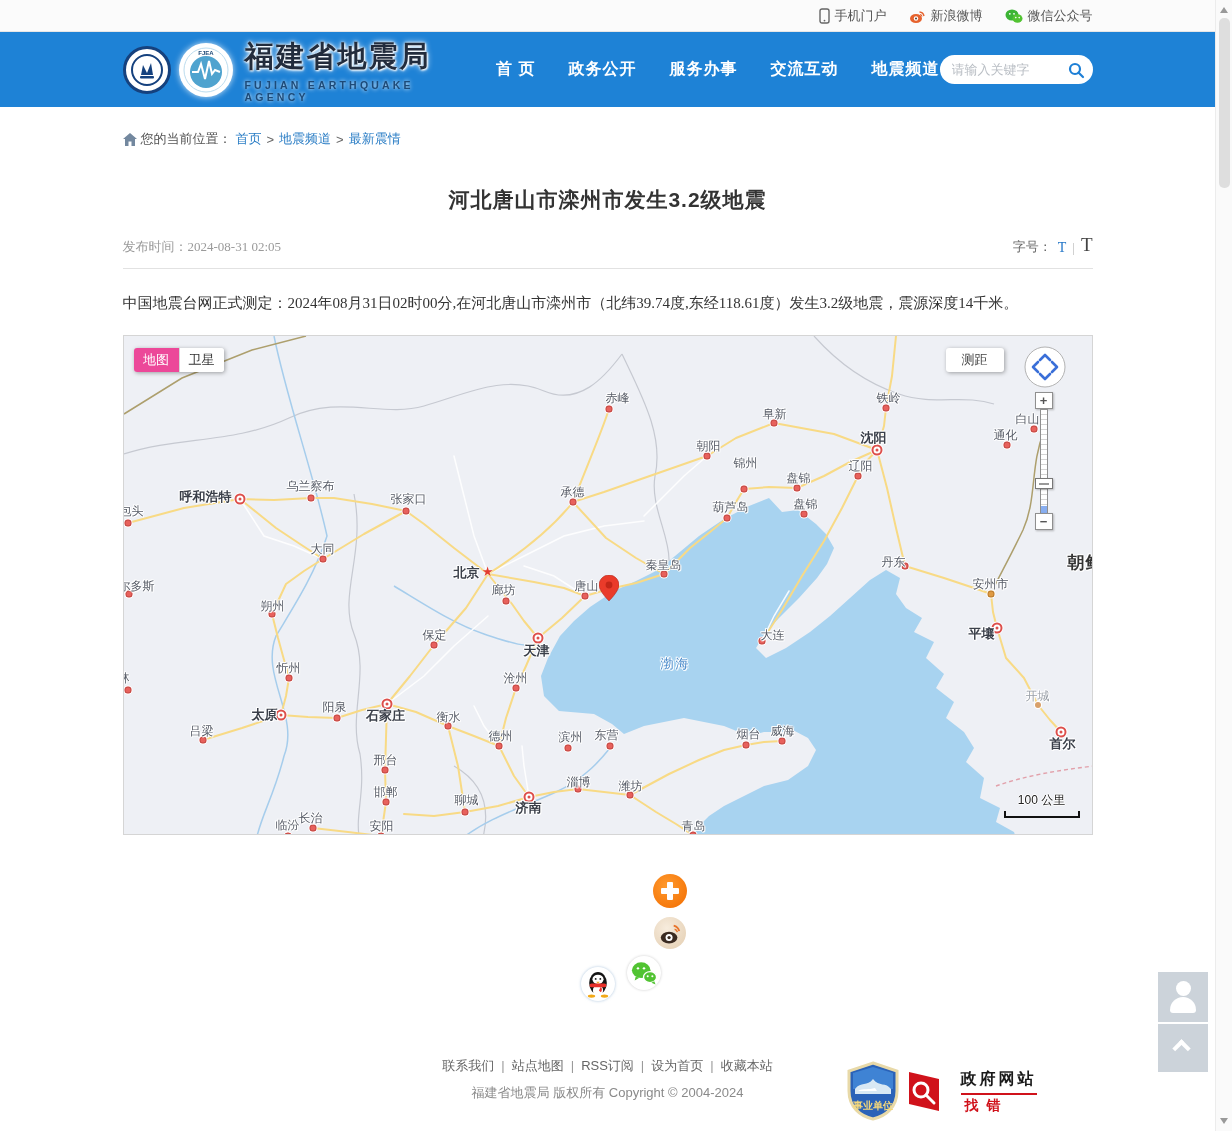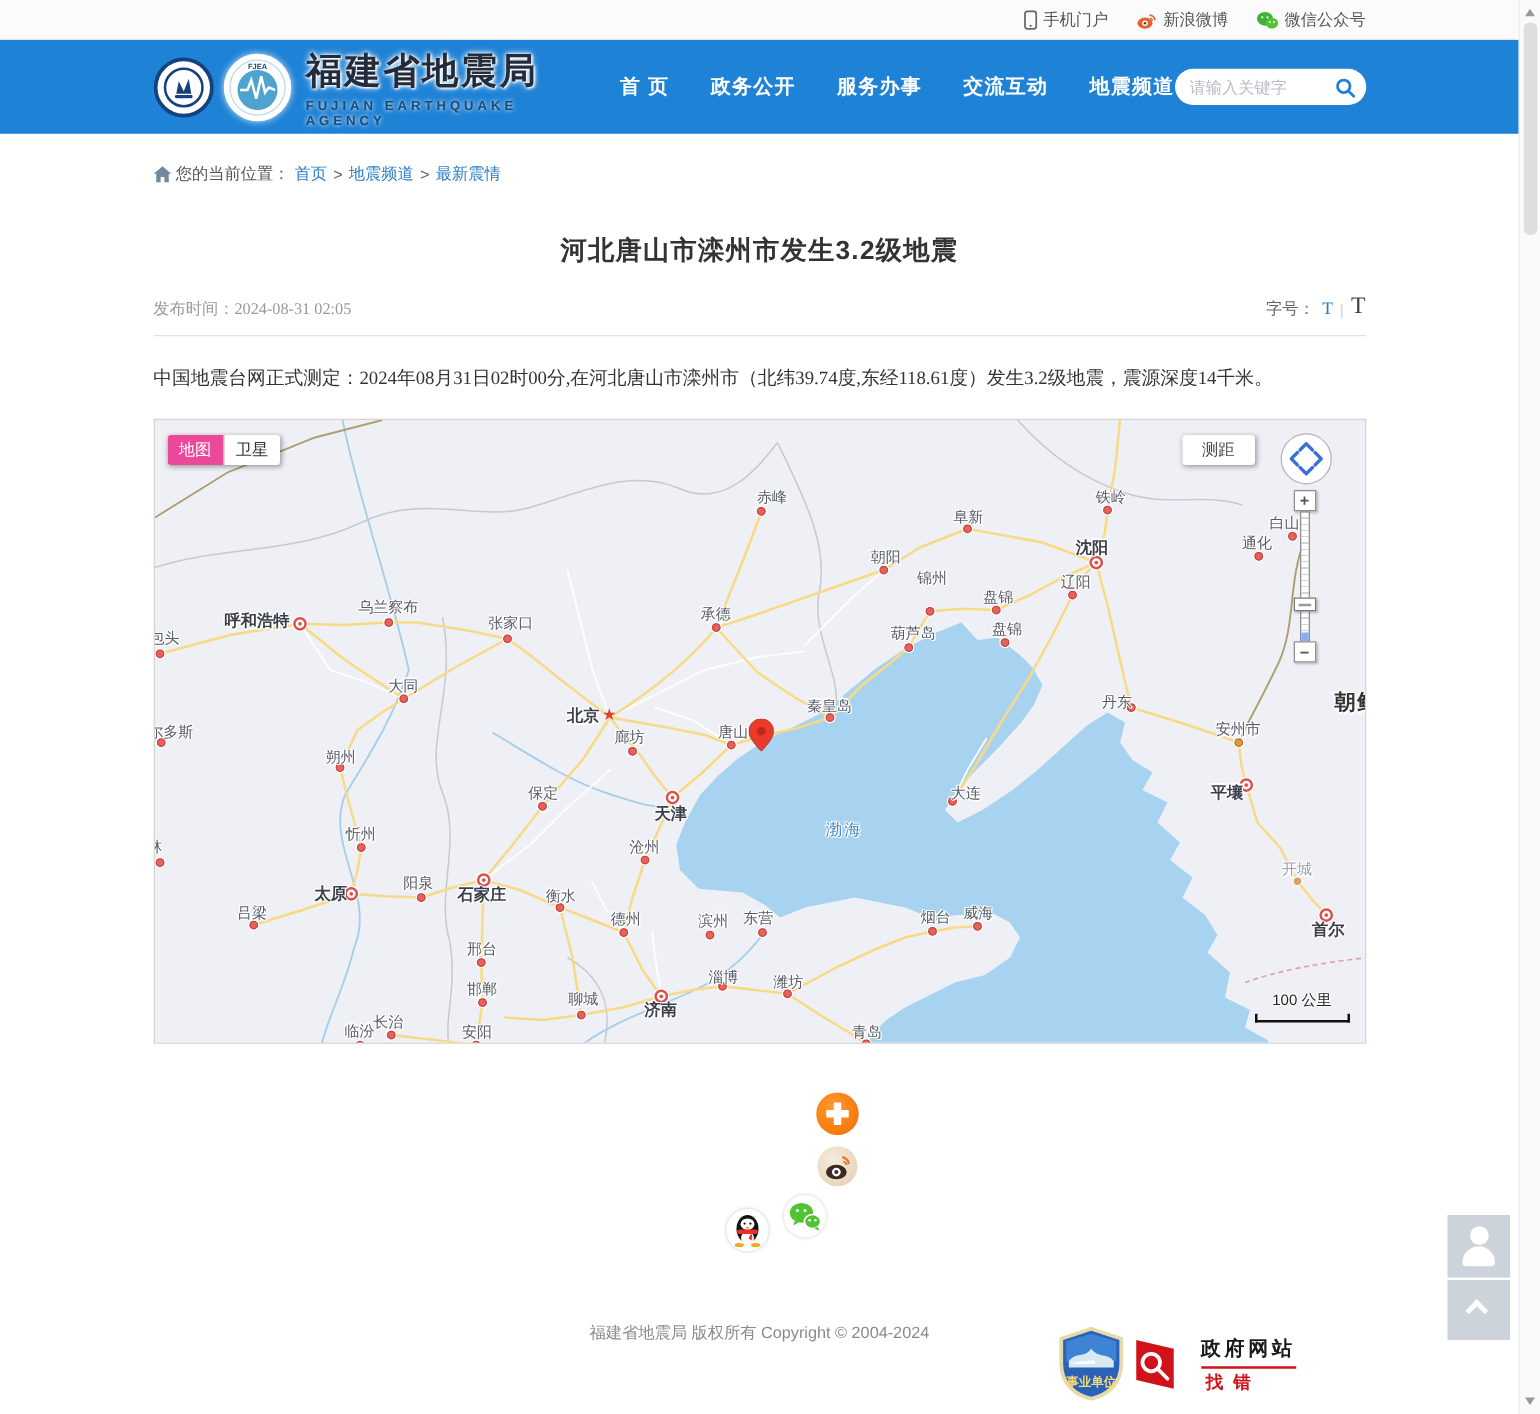--- a/index.html
+++ b/index.html
@@ -480,20 +480,23 @@
           <ellipse cx="14" cy="22" rx="5.5" ry="6" fill="#fff"></ellipse>
           <rect x="5" y="14.5" width="18" height="4" rx="2" fill="#e8302a"></rect>
           <path d="M17,18 C19,20 18,23 17,24 L15,22 Z" fill="#e8302a"></path>
           <ellipse cx="7" cy="28" rx="4" ry="1.8" fill="#f2a918"></ellipse>
           <ellipse cx="21" cy="28" rx="4" ry="1.8" fill="#f2a918"></ellipse>
         </svg>
       </div>
     </div>
 
     <div class="footer">
+      <div class="f-row f-row1">
+        <span class="f-link">联系我们</span><span class="f-sep">|</span><span class="f-link">站点地图</span><span class="f-sep">|</span><span class="f-link">RSS订阅</span><span class="f-sep">|</span><span class="f-link">设为首页</span><span class="f-sep">|</span><span class="f-link">收藏本站</span>
+      </div>
       <div class="f-row f-row2">福建省地震局  版权所有   Copyright © 2004-2024</div>
       <div class="badge-unit">
         <svg width="56" height="60" viewBox="0 0 56 60">
           <path d="M28,2 L52,10 L52,30 C52,46 41,55 28,58 C15,55 4,46 4,30 L4,10 Z" fill="#2a62b8" stroke="#e8d9a8" stroke-width="3"></path>
           <path d="M8,12 L28,6 L48,12 L48,28 L8,28 Z" fill="#3f83d4"></path>
           <path d="M10,28 C16,20 22,26 28,18 C34,26 41,21 46,28 L46,33 L10,33 Z" fill="#d8e8f4"></path>
           <path d="M13,30 C18,27 24,29 30,27 L32,30 Z" fill="#fff"></path>
           <text x="28" y="48" text-anchor="middle" font-size="10" font-weight="bold" fill="#f5d87a">事业单位</text>
         </svg>
       </div>

